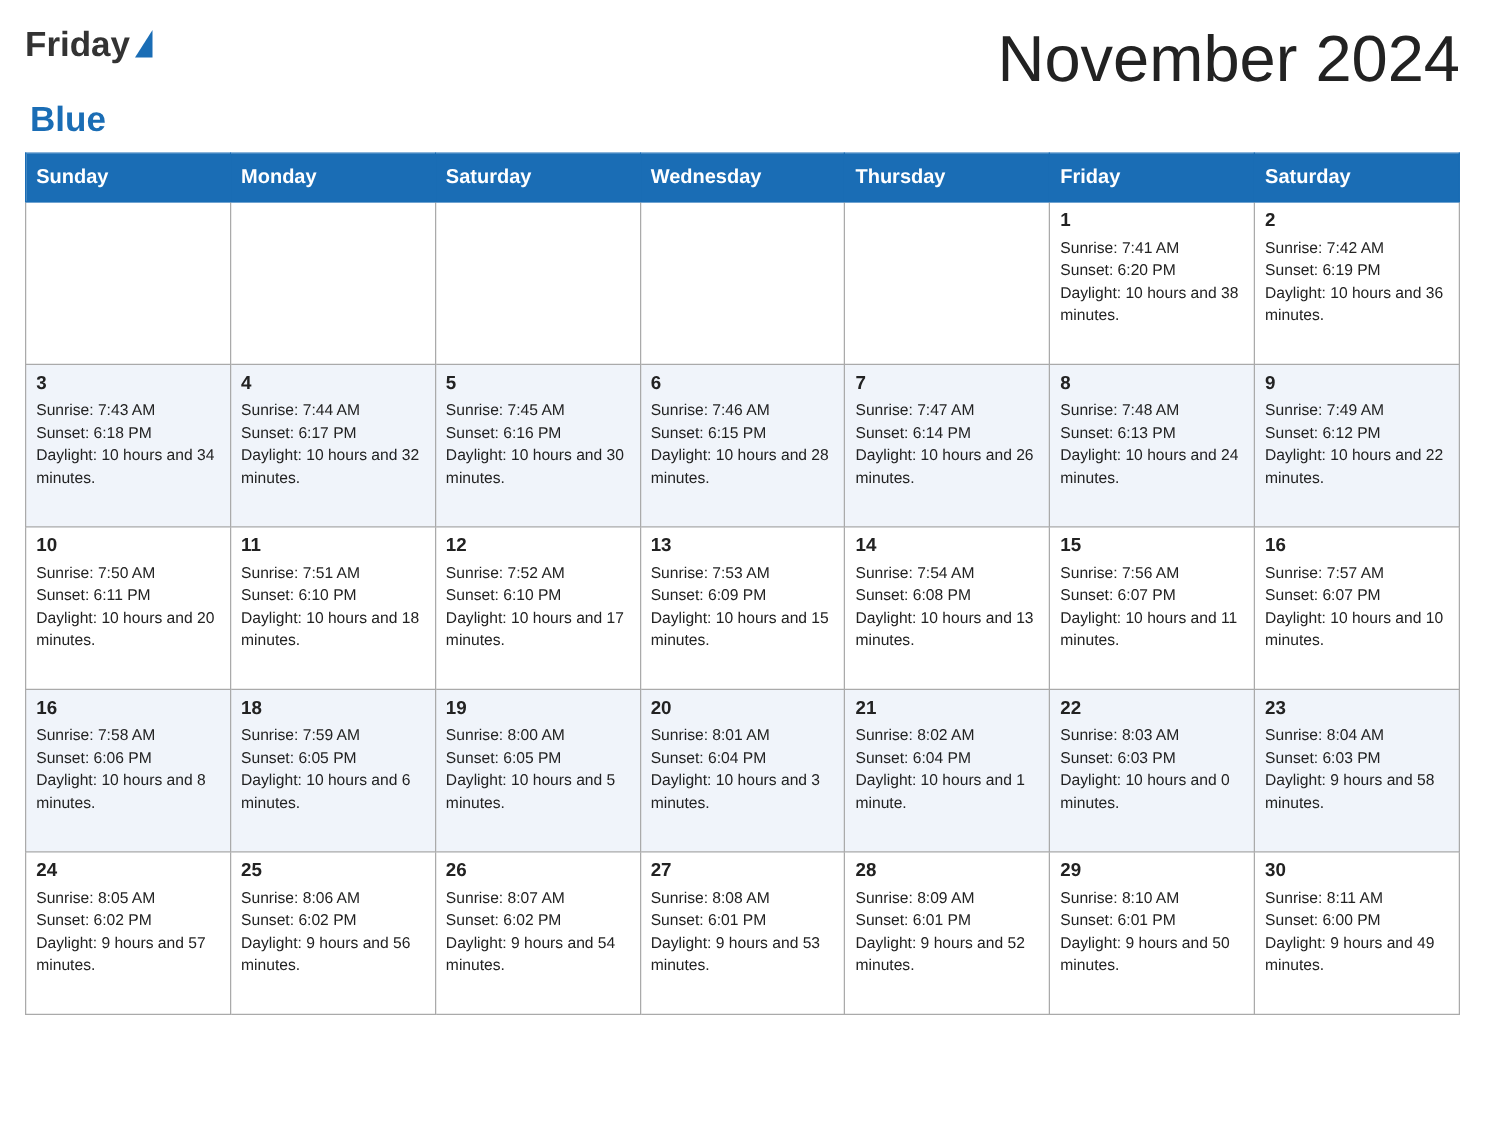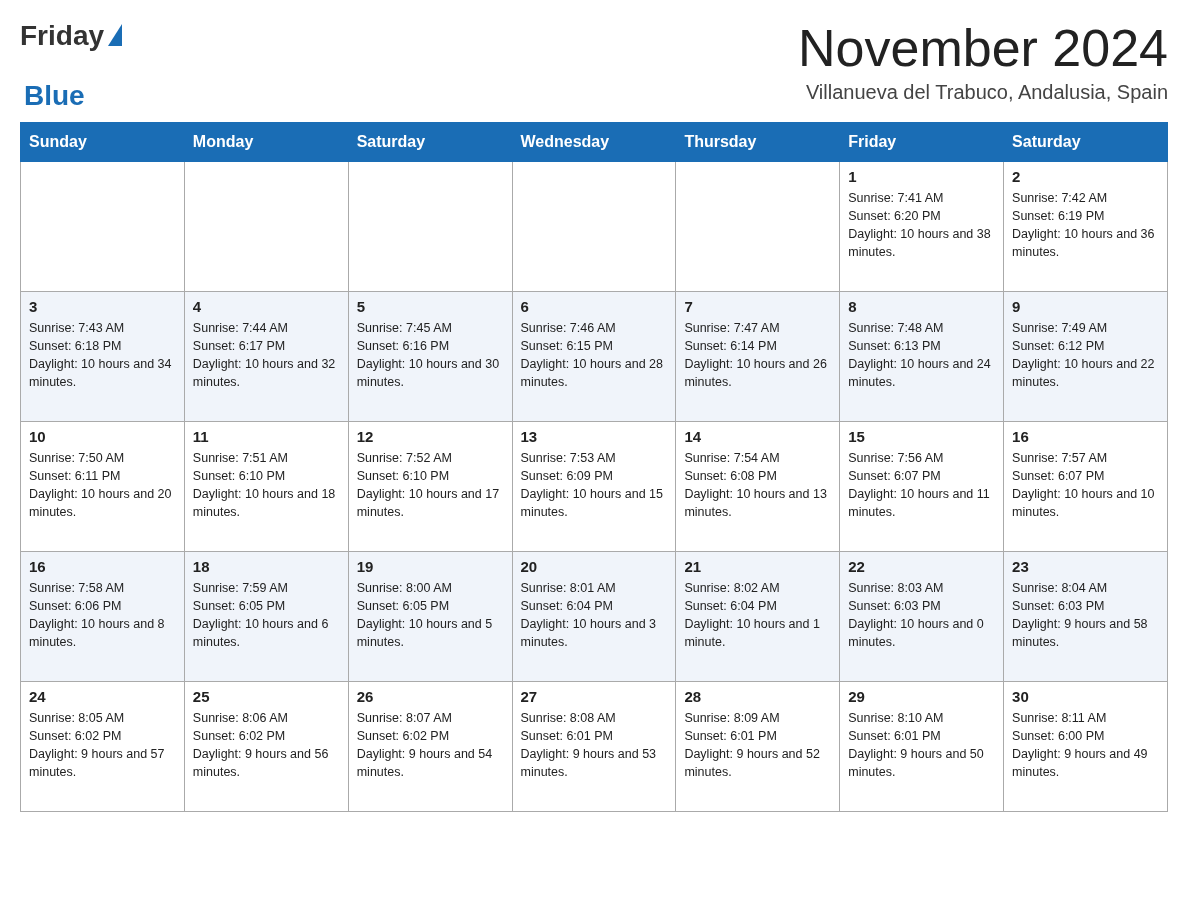--- a/index.html
+++ b/index.html
@@ -105,21 +105,20 @@
 <div class="header">
   <div class="logo">
     <div class="logo-top">
       <span class="logo-general">Friday</span>
       <div class="logo-triangle"></div>
     </div>
     <span class="logo-blue">Blue</span>
   </div>
   <div class="title-section">
     <div class="month-year">November 2024</div>
-    <div class="location">Villanueva del Trabuco, Andalusia, Spain</div>
   </div>
 </div>
 
 <table class="calendar">
   <thead>
     <tr>
     <th>Sunday</th>
         <th>Monday</th>
         <th>Saturday</th>
         <th>Wednesday</th>

